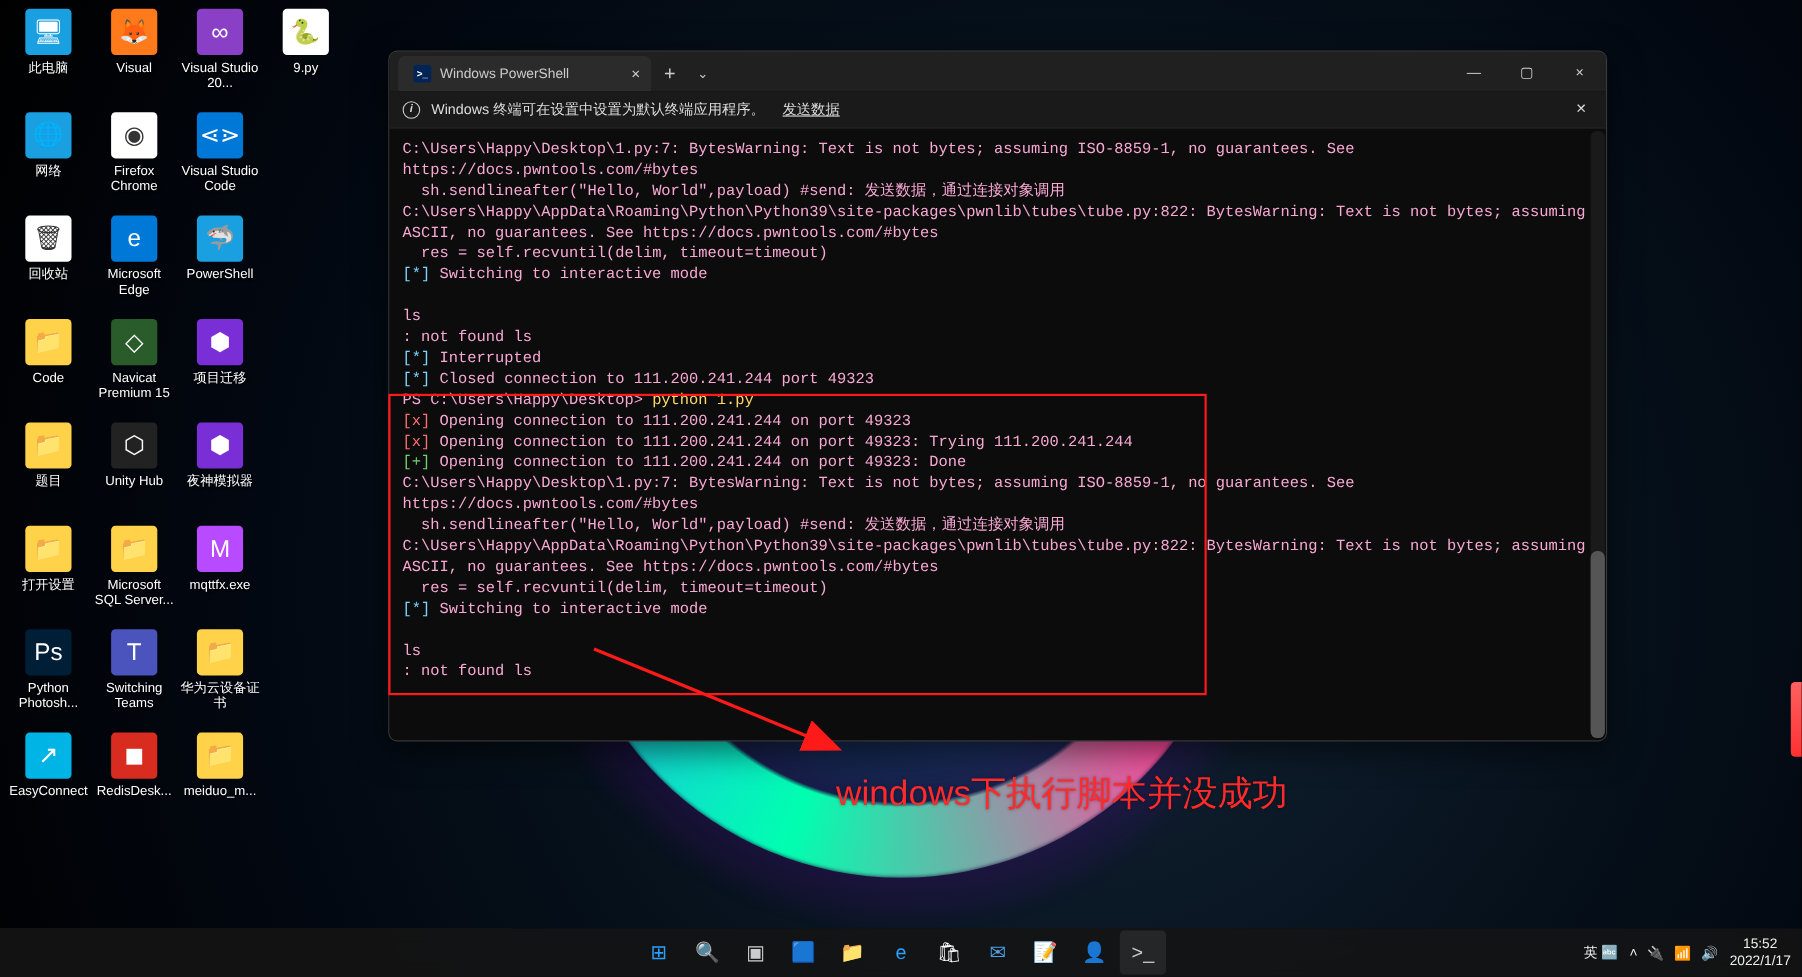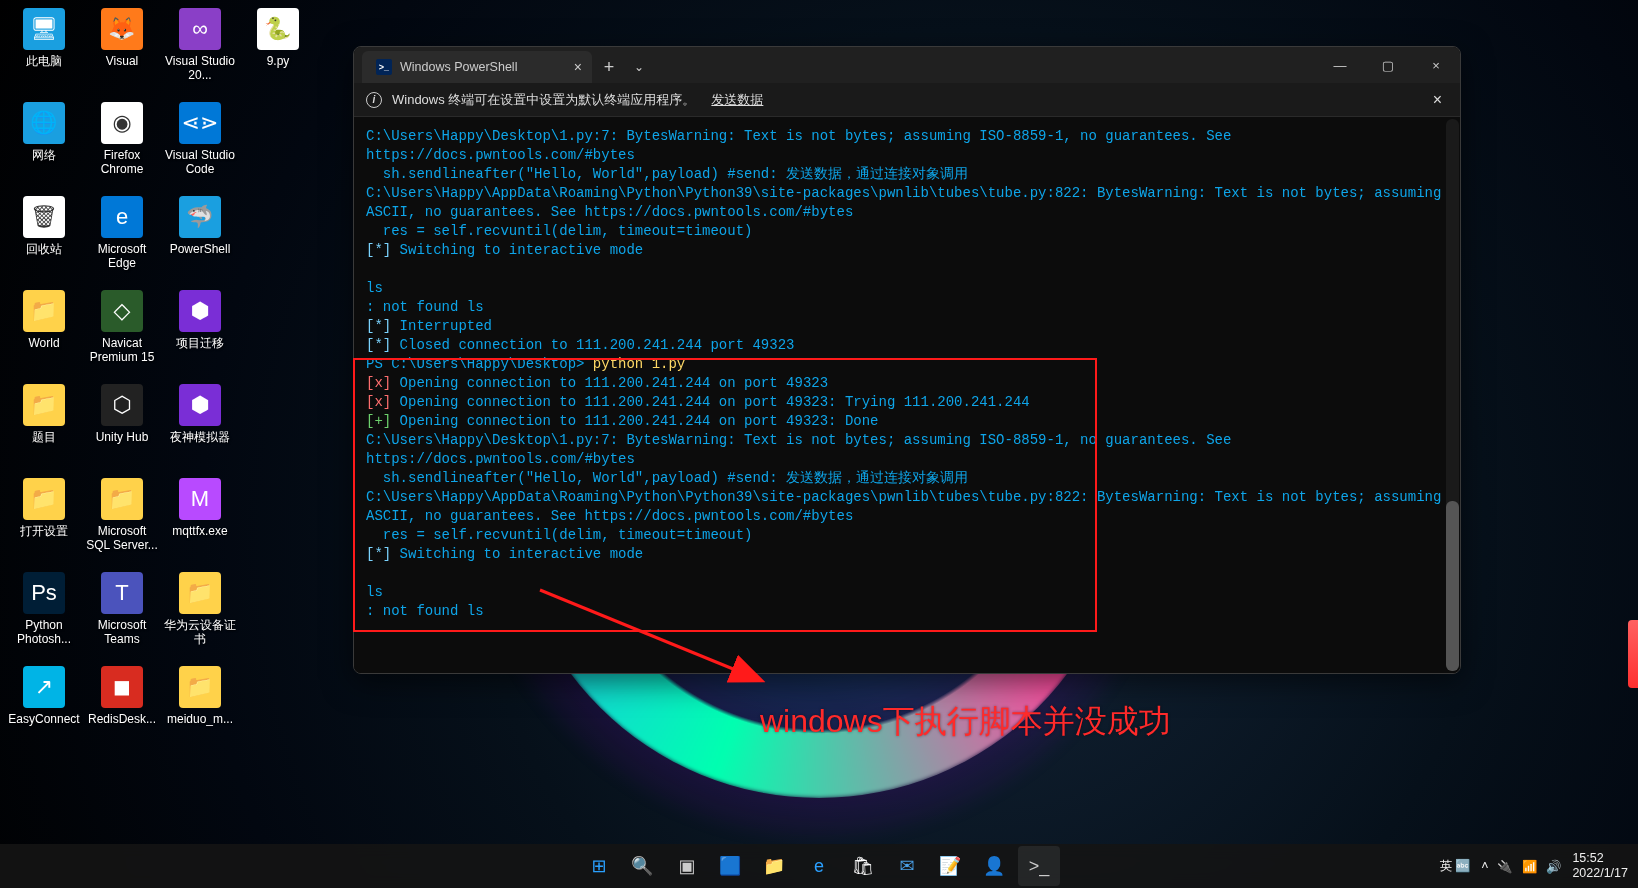--- a/index.html
+++ b/index.html
@@ -134,21 +134,21 @@
   padding: 10px 12px;
   font-family: Consolas, "Courier New", monospace;
   font-size: 14px;
   line-height: 19px;
   color: #ccc;
   background: #0c0c0c;
   white-space: pre-wrap;
   position: relative;
   overflow: hidden;
 }
-.termbody .c-w { color: #0ea5e9; }
+.termbody .c-w { color: #f9a8d4; }
 .termbody .c-y { color: #ffd966; }
 .termbody .c-g { color: #6dd26d; }
 .termbody .c-r { color: #ff6e6e; }
 .termbody .c-c { color: #7bd4ff; }
 .redbox {
   position: absolute;
   border: 2.5px solid #ff1a1a;
   pointer-events: none;
   z-index: 5;
 }
@@ -180,21 +180,21 @@
   border-radius: 4px; cursor: pointer;
   font-size: 18px;
 }
 .tb-item.active { background: rgba(255,255,255,0.08); }
 .tb-right {
   margin-left: auto; display: flex; align-items: center;
   padding-right: 10px; gap: 10px;
   font-size: 12.5px;
 }
 .tb-right .sys { display: flex; gap: 9px; align-items: center; }
-.tb-right .clock { text-align: left; line-height: 15px; }
+.tb-right .clock { text-align: center; line-height: 15px; }
 .scrolltrack {
   position: absolute;
   right: 1px; top: 72px;
   width: 13px; height: 552px;
   background: #1a1a1a;
   border-radius: 6px;
 }
 .scrollthumb {
   position: absolute;
   right: 1px; bottom: 2px;
@@ -251,21 +251,21 @@
     <div class="dicon" style="left: 84px; top: 196px;">
       <div class="ibox" style="background:#0078d7;color:#fff">e</div>
       <span class="lbl">Microsoft Edge</span>
     </div>
     <div class="dicon" style="left: 162px; top: 196px;">
       <div class="ibox" style="background:#1a9fe0;color:#fff">🦈</div>
       <span class="lbl">PowerShell</span>
     </div>
     <div class="dicon" style="left: 6px; top: 290px;">
       <div class="ibox" style="background:#ffd24a;color:#fff">📁</div>
-      <span class="lbl">World</span>
+      <span class="lbl">Code</span>
     </div>
     <div class="dicon" style="left: 84px; top: 290px;">
       <div class="ibox" style="background:#2a5b2a;color:#fff">◇</div>
       <span class="lbl">Navicat Premium 15</span>
     </div>
     <div class="dicon" style="left: 162px; top: 290px;">
       <div class="ibox" style="background:#7a2ed6;color:#fff">⬢</div>
       <span class="lbl">项目迁移</span>
     </div>
     <div class="dicon" style="left: 6px; top: 384px;">
@@ -291,21 +291,21 @@
     <div class="dicon" style="left: 162px; top: 478px;">
       <div class="ibox" style="background:#b84aff;color:#fff">M</div>
       <span class="lbl">mqttfx.exe</span>
     </div>
     <div class="dicon" style="left: 6px; top: 572px;">
       <div class="ibox" style="background:#001e36;color:#fff">Ps</div>
       <span class="lbl">Python Photosh...</span>
     </div>
     <div class="dicon" style="left: 84px; top: 572px;">
       <div class="ibox" style="background:#4b53bc;color:#fff">T</div>
-      <span class="lbl">Microsoft Teams</span>
+      <span class="lbl">Switching Teams</span>
     </div>
     <div class="dicon" style="left: 162px; top: 572px;">
       <div class="ibox" style="background:#ffd24a;color:#fff">📁</div>
       <span class="lbl">华为云设备证书</span>
     </div>
     <div class="dicon" style="left: 6px; top: 666px;">
       <div class="ibox" style="background:#00b4e6;color:#fff">↗</div>
       <span class="lbl">EasyConnect</span>
     </div>
     <div class="dicon" style="left: 84px; top: 666px;">

